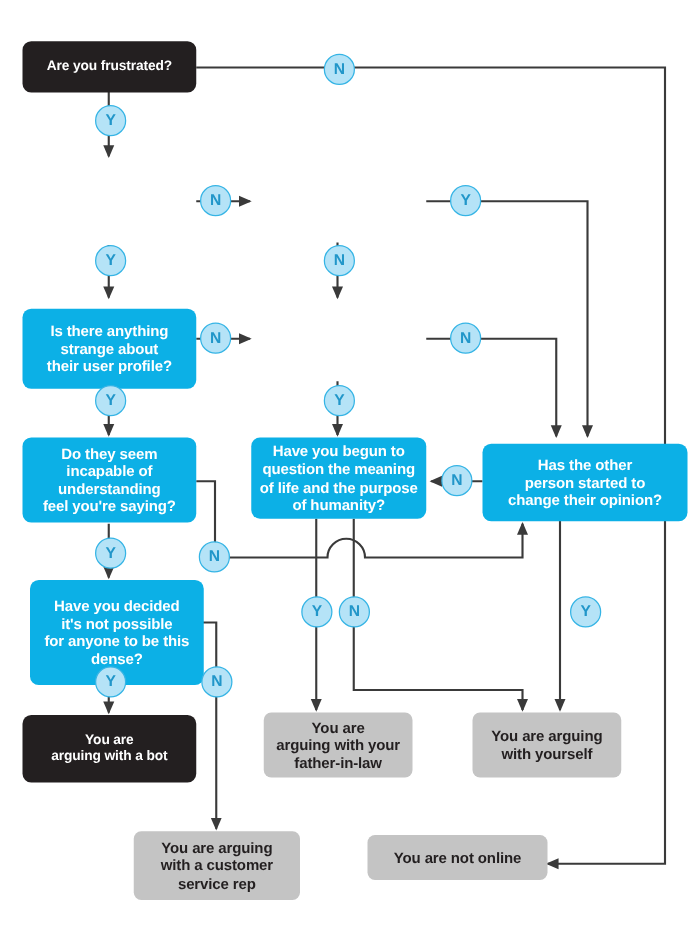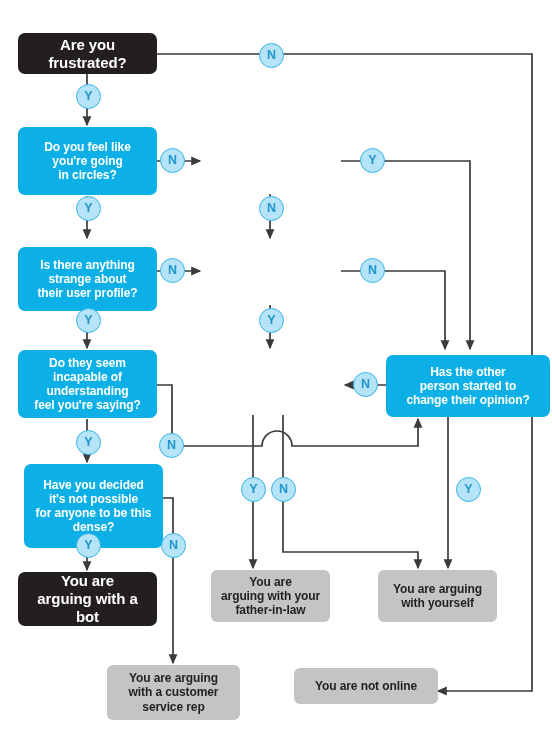--- a/index.html
+++ b/index.html
@@ -40,21 +40,21 @@
     white-space: pre-line;
   }
   .node.q {
     background: #0cb0e6;
     color: #ffffff;
     font-size: 12px;
   }
   .node.dark {
     background: #231f20;
     color: #ffffff;
-    font-size: 15px;
+    font-size: 11px;
   }
   .node.grey {
     background: #c4c4c4;
     color: #231f20;
     font-size: 12px;
     border-radius: 6px;
   }
   .badge {
     position: absolute;
     width: 25px;
@@ -122,41 +122,42 @@
       <path d="M87,537 L87,570" marker-end="url(#arrow)"></path>
 
       <path d="M157,498 L173,498 L173,663" marker-end="url(#arrow)"></path>
     </g>
   </svg>
 
   <div class="node dark" style="left:18px; top:33px; width:139px; height:41px;">
     <span>Are you frustrated?</span>
   </div>
 
-  <div class="node q" style="left:18px; top:127px; width:139px; height:68px;">
-    <span>Do you feel like
-you're going
-in circles?</span>
-  </div>
 
 
   <div class="node q" style="left:18px; top:247px; width:139px; height:64px;">
     <span>Is there anything
 strange about
 their user profile?</span>
   </div>
 
 
   <div class="node q" style="left:18px; top:350px; width:139px; height:68px;">
     <span>Do they seem
 incapable of
 understanding
 feel you're saying?</span>
   </div>
 
+  <div class="node q" style="left:201px; top:350px; width:140px; height:65px;">
+    <span>Have you begun to
+question the meaning
+of life and the purpose
+of humanity?</span>
+  </div>
 
   <div class="node q" style="left:386px; top:355px; width:164px; height:62px;">
     <span>Has the other
 person started to
 change their opinion?</span>
   </div>
 
   <div class="node q" style="left:24px; top:464px; width:139px; height:84px;">
     <span>Have you decided
 it's not possible

